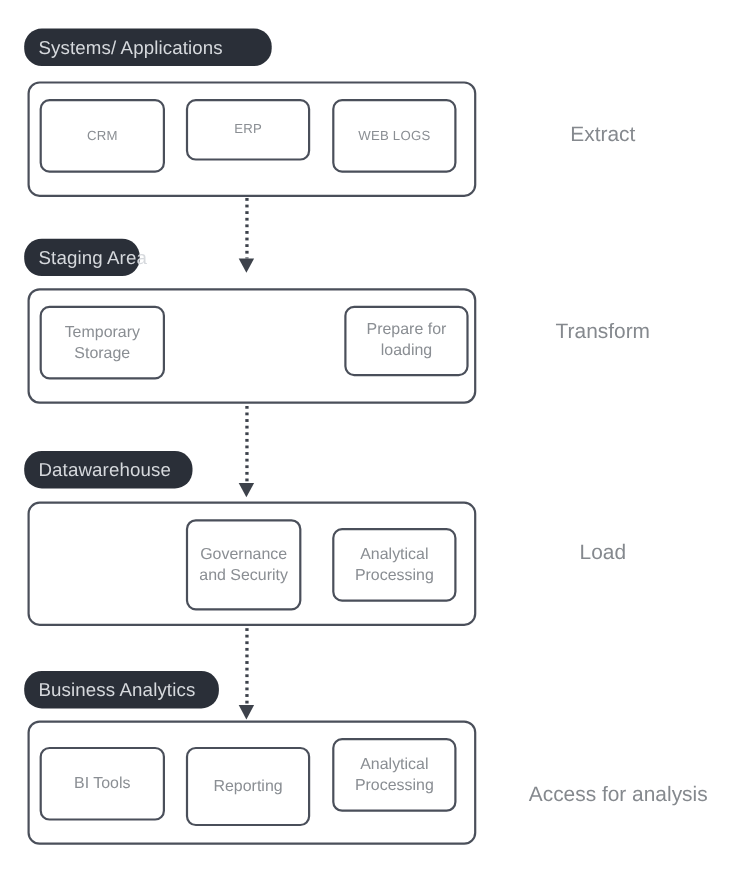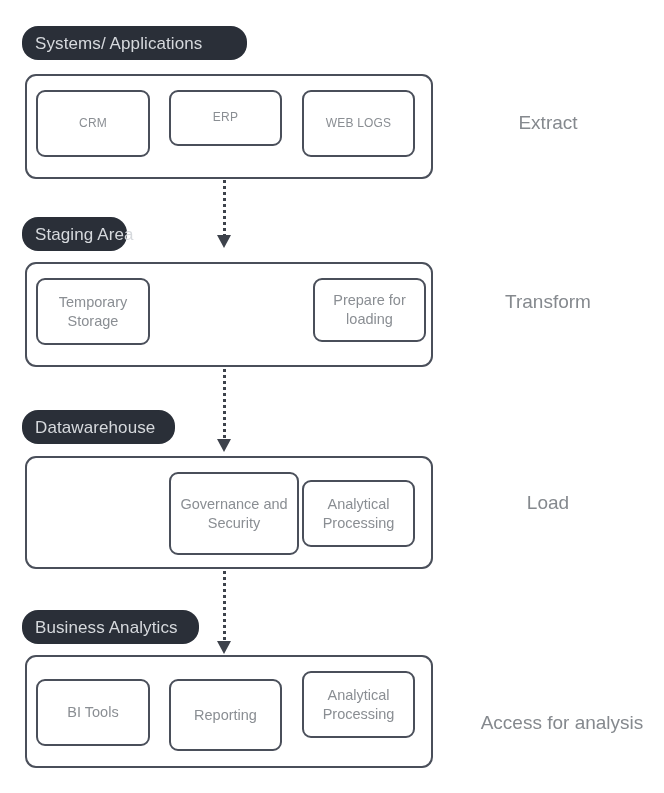--- a/index.html
+++ b/index.html
@@ -141,21 +141,21 @@
 
   <div class="connector" style="left:211px; top:369px; width:26px; height:83px;">
     <div class="dots" style="height:70px;"></div>
     <div class="head"></div>
   </div>
 
   <div class="stage">
     <div class="badge" style="left:22px; top:410px; width:153px; height:34px;">Datawarehouse</div>
 
     <div class="container" style="left:25px; top:456px; width:408px; height:113px;">
-      <div class="item" style="left:142px; top:14px; width:130px; height:83px;">Governance and Security</div>
+      <div class="item" style="left:142px; top:14px; width:105px; height:83px;">Governance and Security</div>
       <div class="item" style="left:275px; top:22px; width:113px; height:67px;">Analytical Processing</div>
     </div>
 
     <div class="phase" style="left:548px; top:493px;">Load</div>
   </div>
 
   <div class="connector" style="left:211px; top:571px; width:26px; height:83px;">
     <div class="dots" style="height:70px;"></div>
     <div class="head"></div>
   </div>

